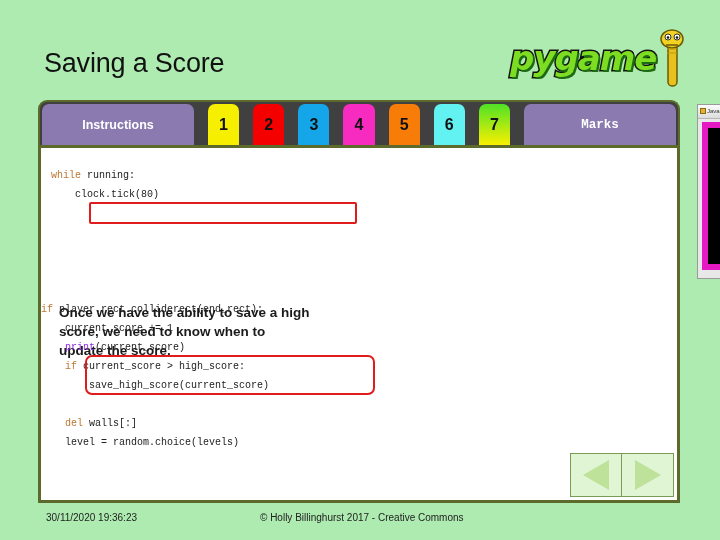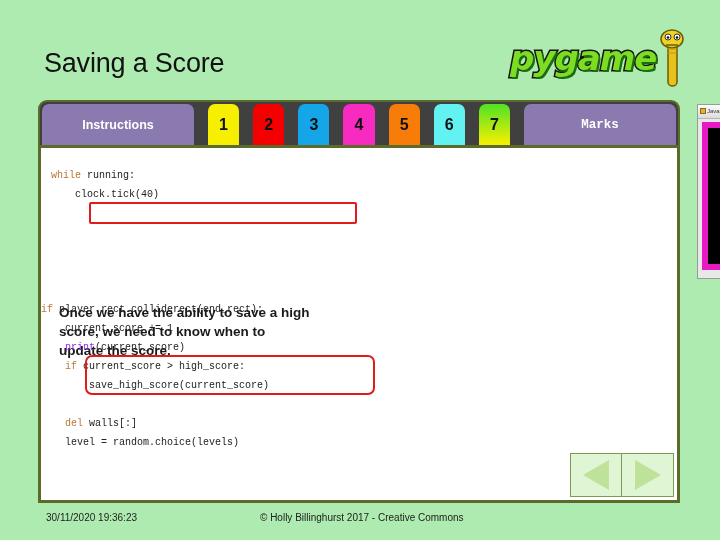--- a/index.html
+++ b/index.html
@@ -277,21 +277,21 @@
     <div class="tab num" style="background: linear-gradient(rgb(79, 226, 38), rgb(249, 240, 0)); color: rgb(17, 17, 17);">
       <span>7</span>
     </div>
     <div class="tab wide label-light" style="background: rgb(138, 122, 176); color: rgb(255, 255, 255); font-family: Liberation Mono, monospace;">
       <span>Marks</span>
     </div>
   </div>
 
 <div id="content-panel">
 
-  <div class="code-block" id="code-block-1"><div><span class="kw">while</span><span> running:</span></div><div><span>    clock.tick(40)</span></div></div>
+  <div class="code-block" id="code-block-1"><div><span class="kw">while</span><span> running:</span></div><div><span>    clock.tick(80)</span></div></div>
   <div class="hl-box" id="hl-1"></div>
 
 
   <div class="body-text" id="text-mid">Once we have the ability to save a high score, we need to know when to update the score.</div>
 
 
   <div class="code-block" id="code-block-2"><div><span class="kw">if</span><span> player.rect.colliderect(end_rect):</span></div><div><span>    current_score += 1</span></div><div><span>    </span><span class="fnc">print</span><span>(current_score)</span></div><div><span>    </span><span class="kw">if</span><span> current_score &gt; high_score:</span></div><div><span>        save_high_score(current_score)</span></div><div>&nbsp;</div><div><span>    </span><span class="kw">del</span><span> walls[:]</span></div><div><span>    level = random.choice(levels)</span></div></div>
   <div class="hl-box" id="hl-2"></div>
 
 </div>

